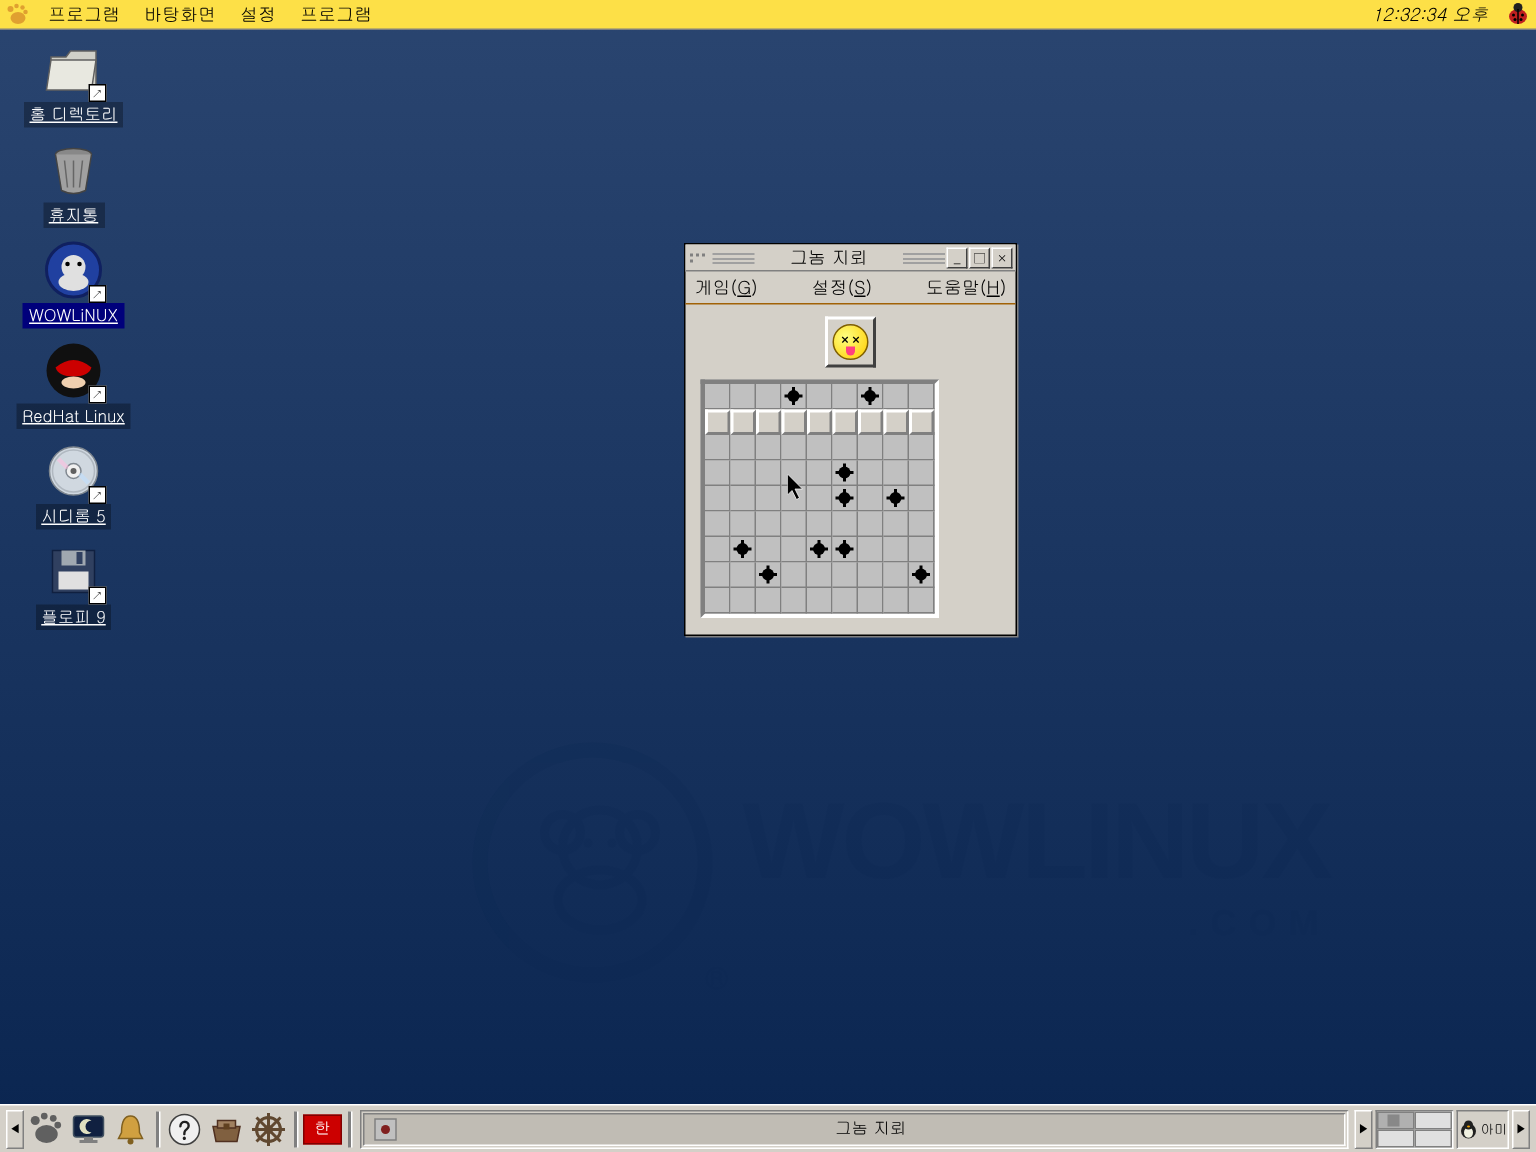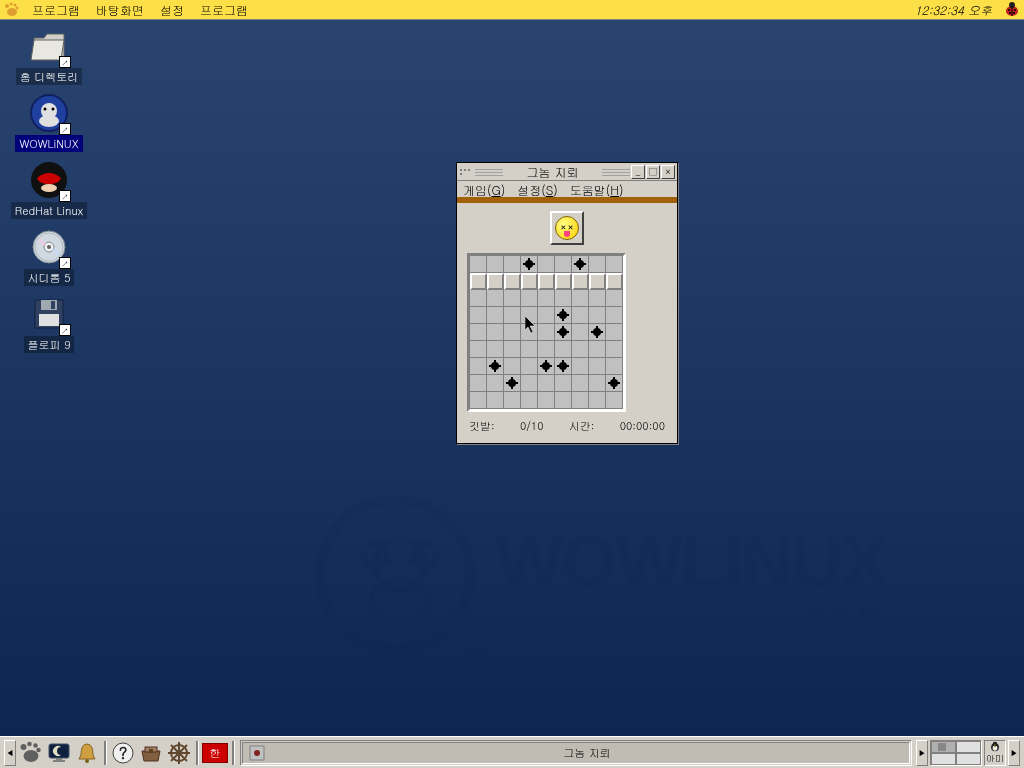--- a/index.html
+++ b/index.html
@@ -65,20 +65,21 @@
   font-size: 8px;
   display: flex; align-items: center; justify-content: center;
 }
 .desktop-icon .label {
   color: white;
   background: rgba(0,0,0,0.3);
   padding: 1px 4px;
   font-size: 11px;
   margin-top: 2px;
   text-align: center;
+  text-decoration: underline;
 }
 .desktop-icon.selected .label {
   background: #00007b;
   color: white;
 }
 
 
 .window {
   position: absolute;
   top: 162px; left: 456px;
@@ -133,21 +134,22 @@
   font-size: 9px;
   display: flex; align-items: center; justify-content: center;
   cursor: default;
 }
 .window-menubar {
   height: 22px;
   display: flex;
   align-items: center;
   padding: 0 6px;
   gap: 12px;
-  border-bottom: 6px solid #a16207;
+  border-bottom: 1px solid #a16207;
+  justify-content: space-between;
 }
 .window-menubar .mitem {
   font-size: 12px;
   cursor: default;
 }
 .window-menubar .mitem u { text-decoration: underline; }
 
 .game-area {
   padding: 4px 10px 10px 10px;
 }
@@ -381,24 +383,24 @@
   position: relative;
 }
 .bottom-panel .pager .ws.active::after {
   content:"";
   position: absolute;
   top: 1px; left: 6px;
   width: 8px; height: 8px;
   background: #888;
 }
 .bottom-panel .ami-btn {
-  width: 22px; height: 26px;
+  width: 35px; height: 26px;
   border: 1px solid;
   border-color: #808080 #fff #fff #808080;
-  display: flex; flex-direction: column;
+  display: flex; flex-direction: row;
   align-items: center;
   justify-content: space-between;
   font-size: 9px;
   cursor: default;
 }
 .bottom-panel .ami-btn svg { width: 14px; height: 14px; }
 
 </style>
 </head>
 <body>
@@ -432,20 +434,32 @@
   <div class="desktop-icon">
     <div class="icon-img">
       <svg width="40" height="40" viewBox="0 0 40 40">
         <path d="M5 12 L15 12 L18 8 L35 8 L35 32 L5 32 Z" fill="#d0d0c8" stroke="#606060"></path>
         <path d="M5 14 L35 14 L32 34 L2 34 Z" fill="#e8e8e0" stroke="#606060"></path>
       </svg>
       <div class="shortcut-badge">↗</div>
     </div>
     <div class="label">홈 디렉토리</div>
   </div>
+  <div class="desktop-icon">
+    <div class="icon-img">
+      <svg width="40" height="40" viewBox="0 0 40 40">
+        <ellipse cx="20" cy="10" rx="12" ry="4" fill="#888" stroke="#444"></ellipse>
+        <path d="M8 10 L12 34 Q20 38 28 34 L32 10" fill="#a0a0a0" stroke="#444"></path>
+        <line x1="14" y1="14" x2="16" y2="32" stroke="#666"></line>
+        <line x1="20" y1="14" x2="20" y2="32" stroke="#666"></line>
+        <line x1="26" y1="14" x2="24" y2="32" stroke="#666"></line>
+      </svg>
+    </div>
+    <div class="label">휴지통</div>
+  </div>
   <div class="desktop-icon selected">
     <div class="icon-img">
       <svg width="40" height="40" viewBox="0 0 40 40">
         <circle cx="20" cy="20" r="18" fill="#2040a0" stroke="#102060" stroke-width="2"></circle>
         <circle cx="20" cy="18" r="8" fill="#e0e0e0"></circle>
         <ellipse cx="20" cy="28" rx="10" ry="6" fill="#e0e0e0"></ellipse>
         <circle cx="16" cy="16" r="1.5" fill="#000"></circle>
         <circle cx="24" cy="16" r="1.5" fill="#000"></circle>
       </svg>
       <div class="shortcut-badge">↗</div>
@@ -643,26 +657,20 @@
           <div class="mf-cell revealed"></div>
           <div class="mf-cell revealed"></div>
           <div class="mf-cell revealed"></div>
           <div class="mf-cell revealed"></div>
           <div class="mf-cell revealed"></div>
           <div class="mf-cell revealed"></div>
           <div class="mf-cell revealed"></div>
           <div class="mf-cell revealed"></div>
           <div class="mf-cell revealed"></div>
         </div></div>
-    <div class="status-row">
-      <span>깃발:</span>
-      <span>0/10</span>
-      <span>시간:</span>
-      <span>00:00:00</span>
-    </div>
   </div>
 </div>
 
 <svg class="cursor-arrow" viewBox="0 0 12 18">
   <path d="M0 0 L0 14 L3 11 L6 17 L8 16 L5 10 L10 10 Z" fill="#000" stroke="#fff" stroke-width="0.5"></path>
 </svg>
 
 <div class="bottom-panel">
   <div class="arrow-btn">◀</div>
   <div class="launcher">

